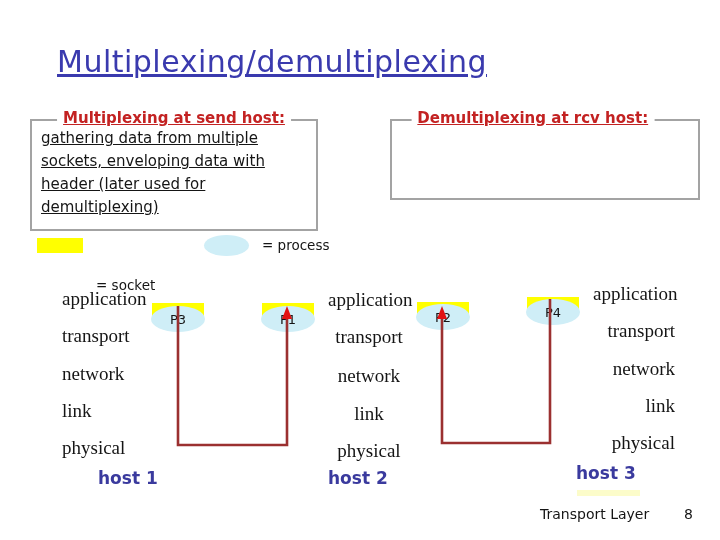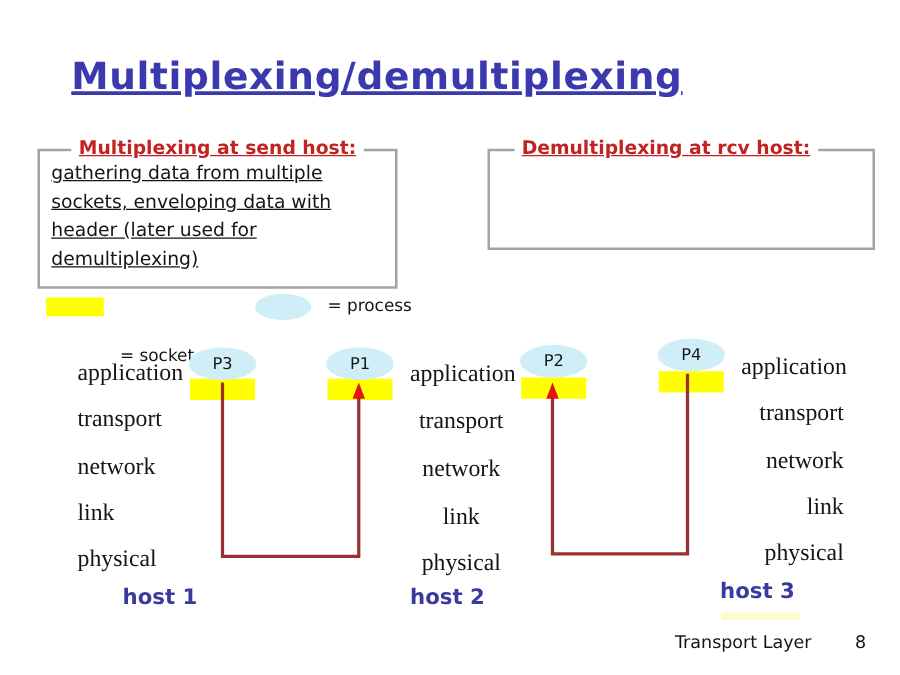--- a/index.html
+++ b/index.html
@@ -3,21 +3,21 @@
 <meta charset="utf-8">
 <style>
   html,body{margin:0;padding:0;background:#888;}
   #slide{
     position:relative;width:720px;height:540px;background:#ffffff;
     font-family:"DejaVu Sans",sans-serif;overflow:hidden;
   }
   .abs{position:absolute;}
   
   #title{
-    left:57px;top:44px;font-size:30px;font-weight:bold;color:#3a3aae;
+    left:57px;top:44px;font-size:30px;font-weight:normal;color:#3a3aae;
     text-decoration:underline;letter-spacing:0.5px;white-space:nowrap;
   }
   
   .note-box{border:2px solid #a3a3a3;box-sizing:border-box;}
   #mux-box{left:30px;top:119px;width:288px;height:112px;}
   #demux-box{left:390px;top:119px;width:310px;height:81px;}
   .note-header{
     position:absolute;top:-12px;left:50%;transform:translateX(-50%);
     background:#ffffff;padding:0 6px;color:#c32222;font-size:15px;
     font-weight:bold;text-decoration:underline;white-space:nowrap;
@@ -34,21 +34,21 @@
   .layer{font-size:19px;color:#151515;white-space:nowrap;font-family:Liberation Serif, serif;}
   .h1-layer{left:62px;}
   .h2-layer{left:328px;width:82px;text-align:center;}
   .h3-layer{left:593px;width:82px;text-align:right;}
   
   .host-name{font-size:17px;font-weight:bold;color:#3a3a9e;white-space:nowrap;}
   
   .proc{
     width:54px;height:26px;border-radius:50%;background:#cfeef7;
     display:flex;align-items:center;justify-content:center;
-    font-size:13px;color:#151515;
+    font-size:13px;color:#151515;margin-top:28px;
   }
   
   .socket{width:52px;height:17px;background:#ffff00;}
   
   #wires{left:0;top:0;pointer-events:none;}
   
   #footer-label{left:540px;top:506px;font-size:14px;color:#151515;}
   #footer-page{left:684px;top:506px;font-size:14px;color:#151515;}
   
   #artifact{left:577px;top:490px;width:63px;height:6px;background:#fcfcca;}

